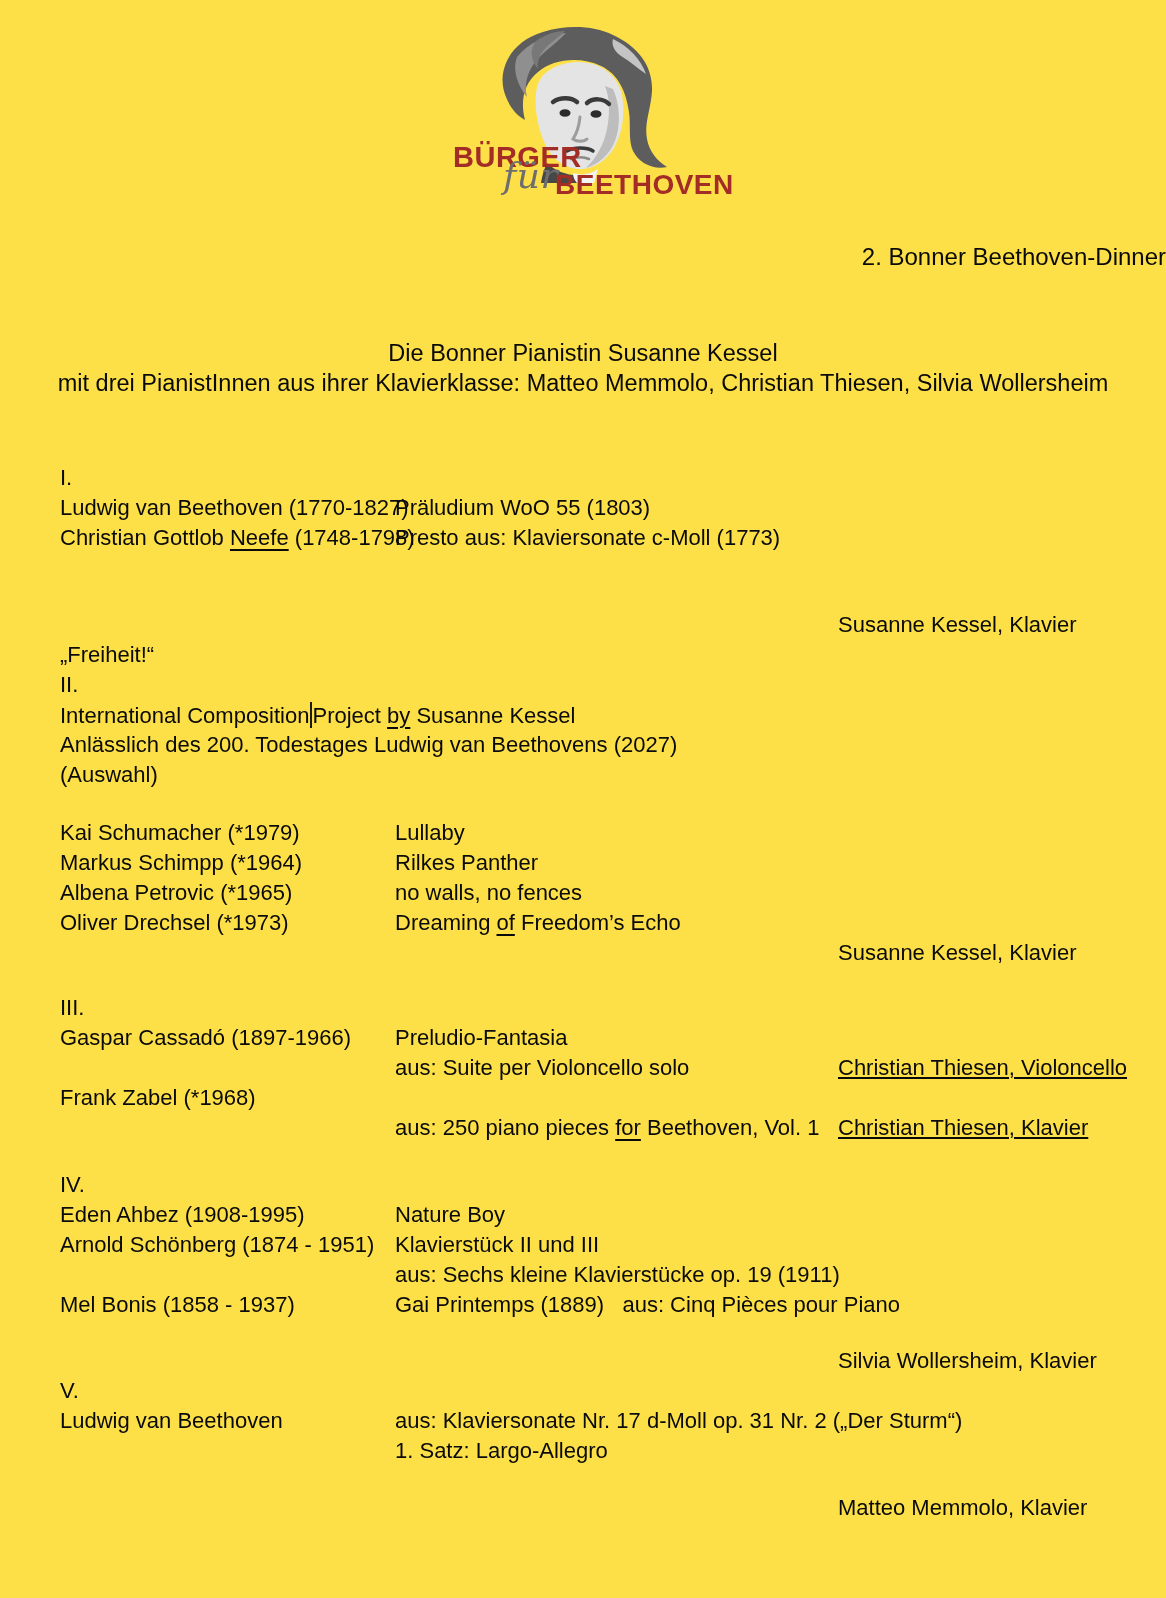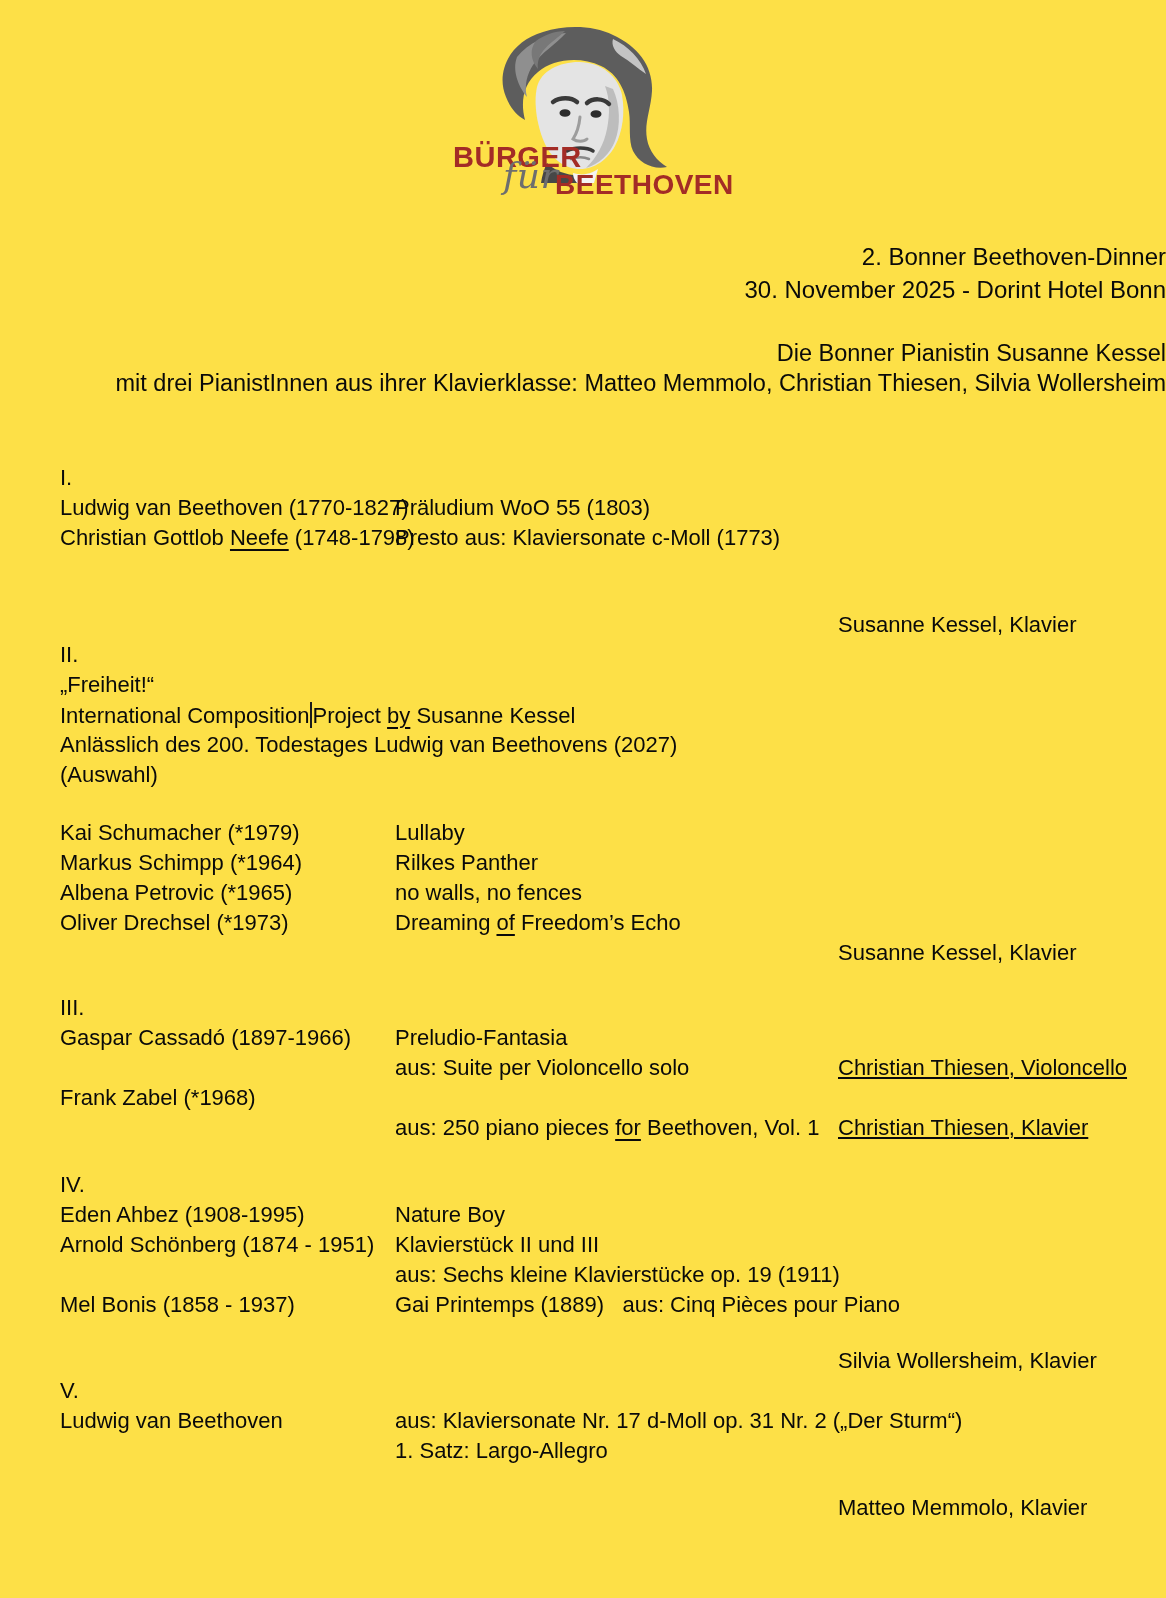--- a/index.html
+++ b/index.html
@@ -15,21 +15,21 @@
   .logo{position:absolute;top:25px;left:423px;width:330px;height:190px;}
   .logo svg{position:absolute;left:58px;top:0;}
   .logo-word{position:absolute;font-weight:bold;color:#a32c26;letter-spacing:.5px;}
   .lw1{left:30px;top:116px;font-size:29px;}
   .lw2{left:80px;top:130px;font-size:36px;color:#6e6e6e;font-weight:normal;
        font-style:italic;font-family:"DejaVu Serif",serif;}
   .lw3{left:132px;top:144px;font-size:28px;}
   
   .titleblock{position:absolute;top:240px;left:0;width:1166px;text-align:right;
               font-size:24px;line-height:33px;}
-  .subblock{position:absolute;top:338px;left:0;width:1166px;text-align:right;
+  .subblock{position:absolute;top:338px;left:0;width:1166px;text-align:center;
             font-size:23.5px;line-height:30px;}
   
   .program{position:absolute;top:465px;left:60px;width:1066px;font-size:22px;}
   .row{display:flex;height:30px;align-items:flex-start;white-space:nowrap;}
   .c1{width:335px;flex:none;}
   .c2{width:443px;flex:none;}
   .c2w{flex:1;}
   .c3{flex:1;text-decoration:underline;}
   .full{width:100%;}
   .perf{padding-left:778px;}
@@ -79,21 +79,20 @@
       <path fill="#474747" d="M66,138 C77,149 97,154 113,147 C111,150 108,154 104,158 L60,158 C61,151 63,144 66,138 Z"></path>
       <path fill="#f4f4f4" d="M92,148 C101,151 110,149 117,144 L113,158 L96,158 C93,155 92,151 92,148 Z"></path>
     </svg>
     <div class="logo-word lw1">BÜRGER</div>
     <div class="logo-word lw2">für</div>
     <div class="logo-word lw3">BEETHOVEN</div>
   </div>
 
   <div class="titleblock">
     <div>2. Bonner Beethoven-Dinner</div>
-    <div>30. November 2025 - Dorint Hotel Bonn</div>
   </div>
   <div class="subblock">
     <div>Die Bonner Pianistin Susanne Kessel</div>
     <div>mit drei PianistInnen aus ihrer Klavierklasse: Matteo Memmolo, Christian Thiesen, Silvia Wollersheim</div>
   </div>
 
   <div class="program">
 
     <div class="row">
       <div class="c1">I.</div>
@@ -105,24 +104,24 @@
     <div class="row">
       <div class="c1"><span>Christian Gottlob </span><span class="sq">Neefe</span><span> (1748-1798)</span></div>
       <div class="c2w">Presto aus: Klaviersonate c-Moll (1773)</div>
     </div>
     <div class="sp57"></div>
     <div class="row perf">
       <div>Susanne Kessel, Klavier</div>
     </div>
 
     <div class="row">
+      <div class="full">„Freiheit!“</div>
+    </div>
+    <div class="row">
       <div class="c1">II.</div>
-    </div>
-    <div class="row">
-      <div class="full">„Freiheit!“</div>
     </div>
     <div class="row">
       <div class="full"><span>International Composition</span><span class="caret"></span><span>Project </span><span class="sq">by</span><span> Susanne Kessel</span></div>
     </div>
     <div class="row">
       <div class="full">Anlässlich des 200. Todestages Ludwig van Beethovens (2027)</div>
     </div>
     <div class="row">
       <div class="full">(Auswahl)</div>
     </div>

